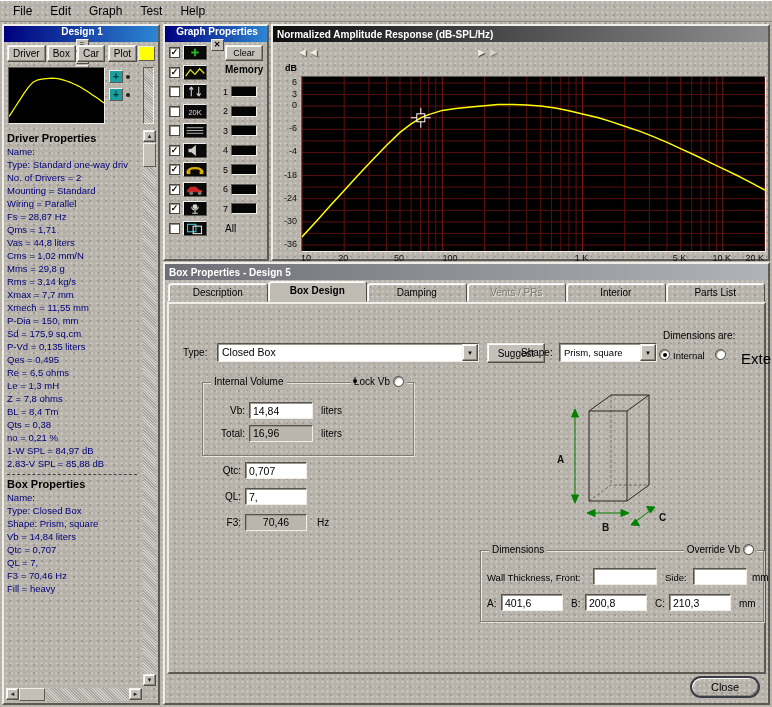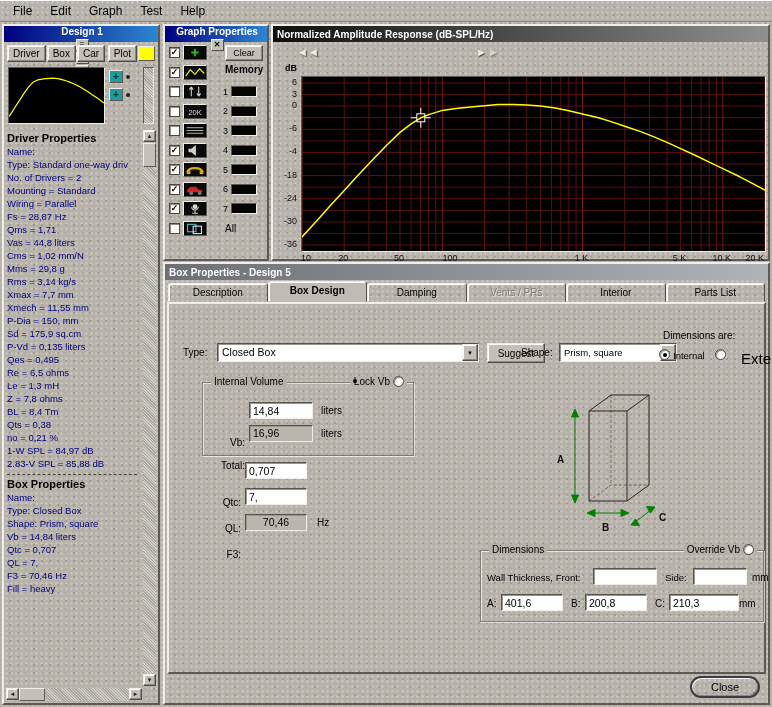--- a/index.html
+++ b/index.html
@@ -11,21 +11,21 @@
 .bevel-out1{border:1px solid;border-color:#efeee8 #5c5a52 #5c5a52 #efeee8;}
 .bevel-in1{border:1px solid;border-color:#5c5a52 #efeee8 #efeee8 #5c5a52;}
 .tbar{height:16px;display:flex;align-items:center;gap:1px;padding:0 2px 0 4px;font-size:10px;font-weight:bold;color:#fff;}
 .tbar .sp{flex:1;}
 .blue{background:linear-gradient(to right,#00007e,#2d86d2);flex-direction:column;}
 .dark{background:linear-gradient(to right,#0e0e0e,#8f8f8f);text-align:center;}
 .grayt{background:linear-gradient(to right,#6e6e76,#b2b2ba);}
 .tbtn{width:13px;height:12px;background:#c6c2ba;border:1px solid;border-color:#f0efe9 #504e46 #504e46 #f0efe9;font-size:8px;font-weight:bold;color:#000;line-height:10px;text-align:center;flex:0 0 auto;}
 .btn{background:#c4c0b8;border:1px solid;border-color:#f0efe9 #504e46 #504e46 #f0efe9;box-shadow:inset -1px -1px 0 #8a887e,inset 1px 1px 0 #fff;font-size:10px;color:#000;text-align:center;}
 .lbl{position:absolute;font-size:10px;white-space:nowrap;}
-.lbl.r{text-align:right;margin-top:32px;}
+.lbl.r{text-align:right;}
 .field{position:absolute;height:17px;background:#fff;border:1px solid;border-color:#55534b #efede5 #efede5 #55534b;box-shadow:inset 1px 1px 0 #99978d;font-family:inherit;font-size:10.5px;padding:0 3px;}
 div.field{line-height:15px;}
 .field.ro{background:#bab6ae;}
 .dd{position:absolute;height:19px;background:#fff;border:1px solid;border-color:#55534b #efede5 #efede5 #55534b;box-shadow:inset 1px 1px 0 #99978d;display:flex;align-items:stretch;}
 .ddtext{flex:1;font-size:10.5px;line-height:17px;padding:0 4px;overflow:hidden;white-space:nowrap;}
 .ddbtn{width:16px;font-size:6px;line-height:16px;flex:0 0 auto;}
 .cb{width:11px;height:11px;background:#fff;border:1px solid #4a483f;box-shadow:inset 1px 1px 0 #908e84;font-size:9px;line-height:9px;text-align:center;font-weight:bold;flex:0 0 auto;}
 .radio{position:absolute;width:11px;height:11px;border-radius:50%;background:#fff;border:1px solid #4a483f;box-shadow:inset 1px 1px 1px #908e84;}
 .radio.on::after{content:"";position:absolute;left:2.5px;top:2.5px;width:4px;height:4px;border-radius:50%;background:#000;}
 .grp{position:absolute;border:1px solid #807e74;box-shadow:inset 1px 1px 0 rgba(255,255,255,.65),1px 1px 0 rgba(255,255,255,.65);}
@@ -419,21 +419,21 @@
     <div id="box-panel" class="tex">
 
       <span class="lbl" style="left:14px;top:43px;">Type:</span>
       <div class="dd" style="left:48px;top:39px;width:262px;">
         <span class="ddtext">Closed Box</span>
         <span class="ddbtn btn">▼</span>
       </div>
       <button class="btn" style="position:absolute;left:318px;top:39px;width:58px;height:20px;">Suggest</button>
 
       <span class="lbl" style="left:352px;top:43px;">Shape:</span>
-      <div class="dd" style="left:390px;top:39px;width:118px;">
+      <div class="dd" style="left:390px;top:39px;width:98px;">
         <span class="ddtext" style="font-size:9.5px;">Prism, square</span>
         <span class="ddbtn btn">▼</span>
       </div>
 
       <span class="lbl" style="left:494px;top:26px;font-size:10px;">Dimensions are:</span>
       <span class="radio on" style="left:490px;top:45px;"></span>
       <span class="lbl" style="left:504px;top:46px;font-size:9.5px;">Internal</span>
       <span class="radio" style="left:546px;top:45px;"></span>
       <span class="lbl" style="left:560px;top:46px;font-size:15px;margin-left:12px;">External</span>
 
@@ -491,20 +491,20 @@
         <span class="lbl" style="left:6px;top:21px;font-size:9.5px;">Wall Thickness, Front:</span>
         <input class="field" style="left: 112px; top: 17px; width: 64px;" value="">
         <span class="lbl" style="left:184px;top:21px;font-size:9.5px;">Side:</span>
         <input class="field" style="left: 212px; top: 17px; width: 54px;" value="">
         <span class="lbl" style="left:271px;top:21px;">mm</span>
         <span class="lbl" style="left:6px;top:47px;">A:</span>
         <input class="field" style="left: 20px; top: 43px; width: 62px;" value="401,6">
         <span class="lbl" style="left:90px;top:47px;">B:</span>
         <input class="field" style="left: 104px; top: 43px; width: 62px;" value="200,8">
         <span class="lbl" style="left:174px;top:47px;">C:</span>
-        <input class="field" style="left: 188px; top: 43px; width: 70px;" value="210,3">
+        <input class="field" style="left: 188px; top: 43px; width: 62px;" value="210,3">
         <span class="lbl" style="left:258px;top:47px;">mm</span>
       </div>
     </div>
     <div id="close-btn" class="tex">Close</div>
   </div>
 
 </div>
 
 </body></html>

